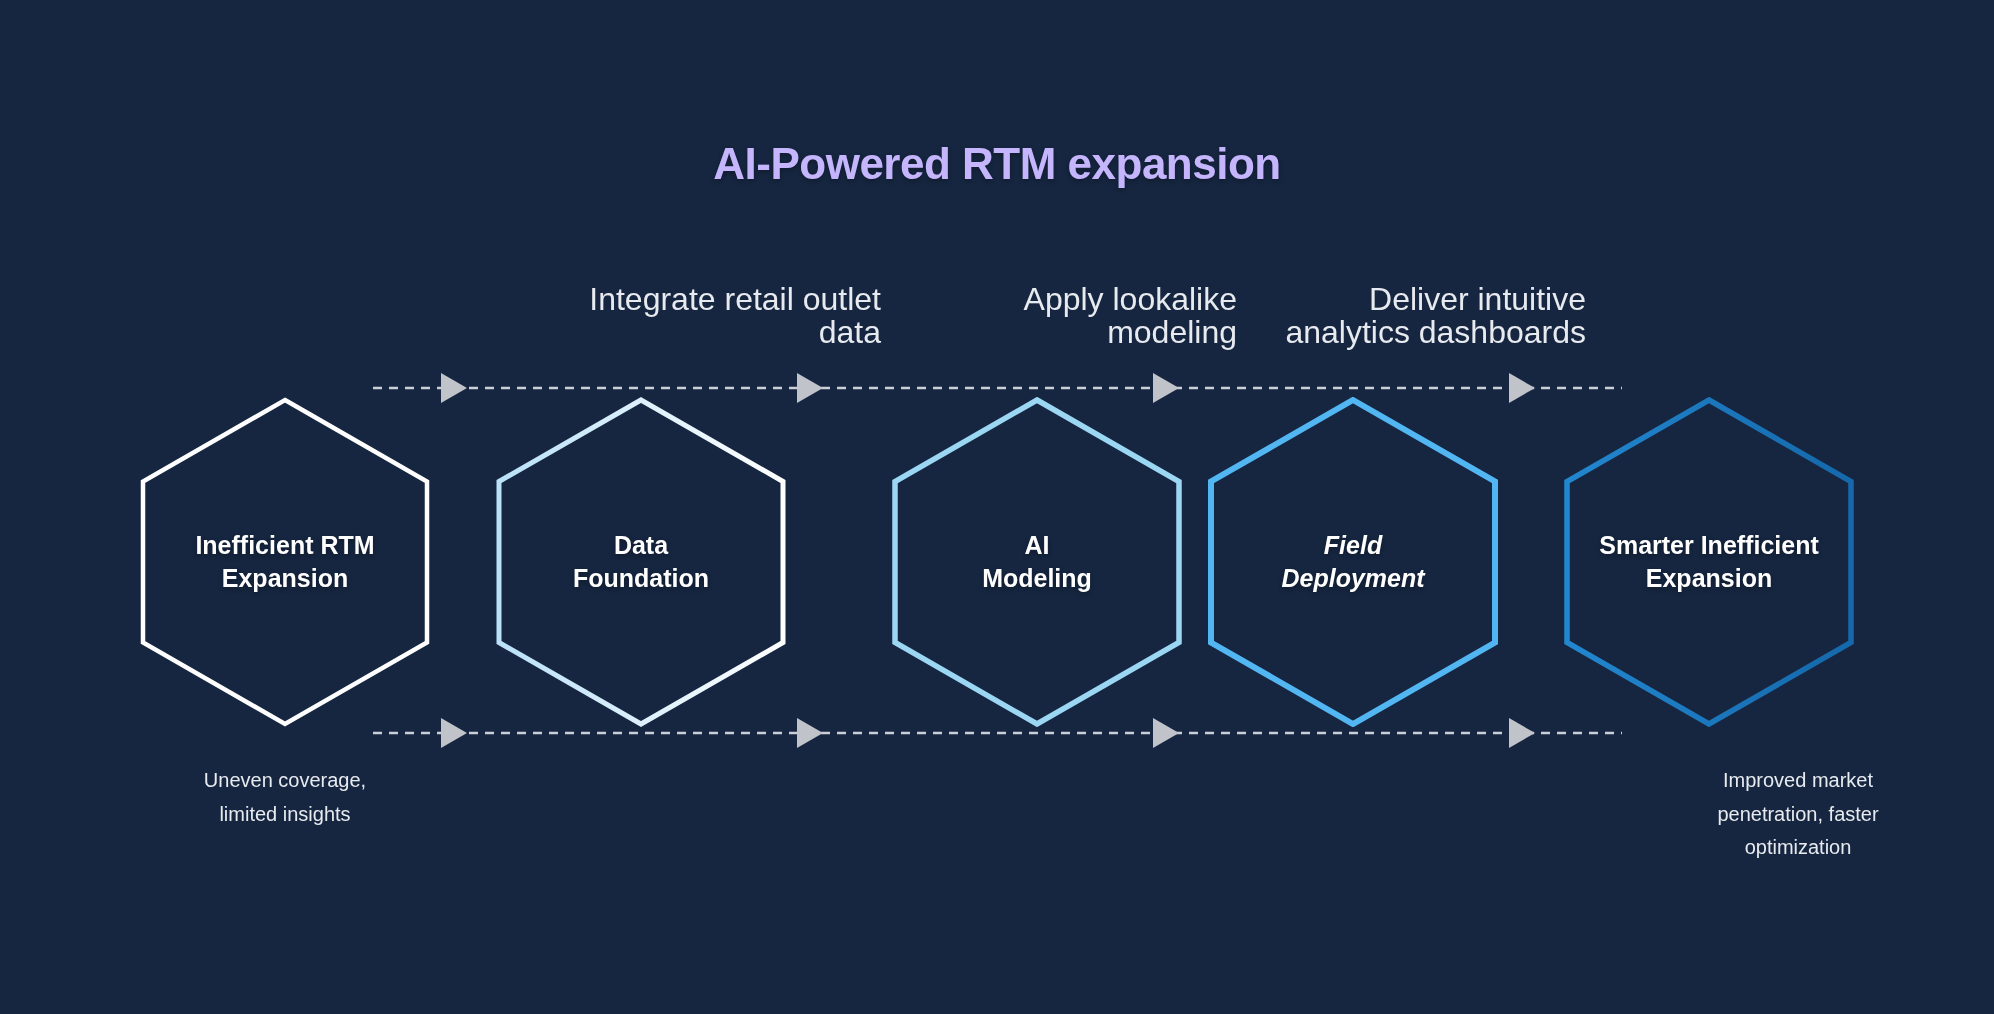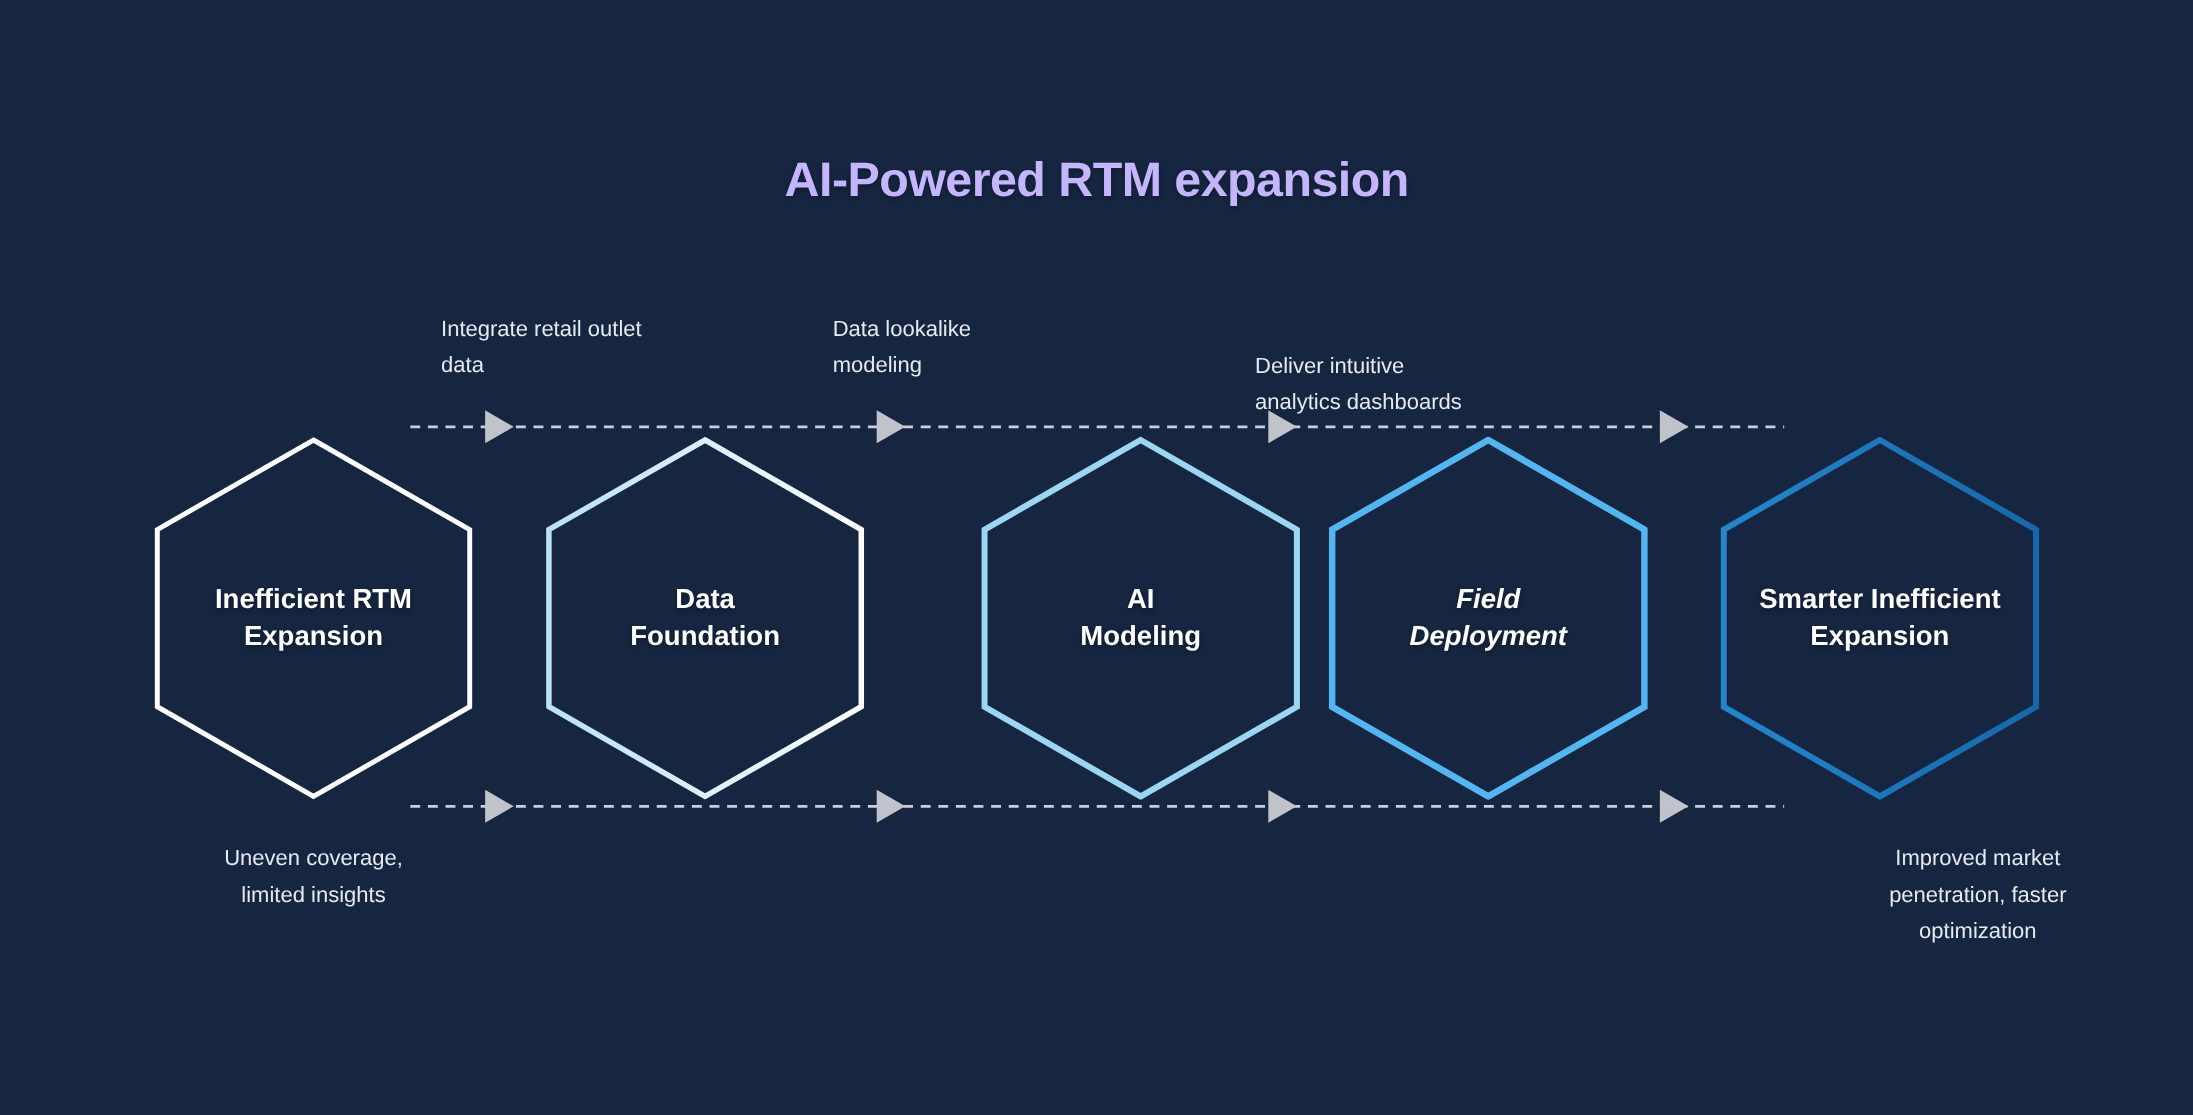--- a/index.html
+++ b/index.html
@@ -26,30 +26,30 @@
     line-height: 1;
     font-weight: 700;
     letter-spacing: -0.5px;
     color: #c4b5fd;
     text-shadow: 0 2px 5px rgba(0,0,0,0.30);
   }
   .step-label {
     position: absolute;
     top: 283px;
     width: 480px;
-    text-align: left;
-    font-size: 20px;
+    text-align: right;
+    font-size: 32px;
     line-height: 33px;
     font-weight: 400;
     color: #e7eaef;
     white-space: pre-line;
   }
   #step-label-0 { left: 401px; }
   #step-label-1 { left: 757px; }
-  #step-label-2 { left: 1141px; margin-top: 34px; }
+  #step-label-2 { left: 1106px; }
   .arrow-layer {
     position: absolute;
     top: 0;
     left: 0;
     width: 1994px;
     height: 1014px;
     pointer-events: none;
   }
   .stage {
     position: absolute;
@@ -103,21 +103,21 @@
 </style>
 </head>
 <body>
 
 <div class="canvas">
 
   <h1 class="title">AI-Powered RTM expansion</h1>
 
   <div class="step-label" id="step-label-0">Integrate retail outlet
 data</div>
-  <div class="step-label" id="step-label-1">Data lookalike
+  <div class="step-label" id="step-label-1">Apply lookalike
 modeling</div>
   <div class="step-label" id="step-label-2">Deliver intuitive
 analytics dashboards</div>
 
   <svg class="arrow-layer" viewBox="0 0 1994 1014">
     <g fill="none" stroke-width="2.5" stroke-dasharray="9 7" stroke="#ccd0d6">
       <line x1="373" y1="388" x2="1622" y2="388"></line>
       <line x1="373" y1="733" x2="1622" y2="733"></line>
     </g>
     <g stroke="none" fill="#c0c3c9">

